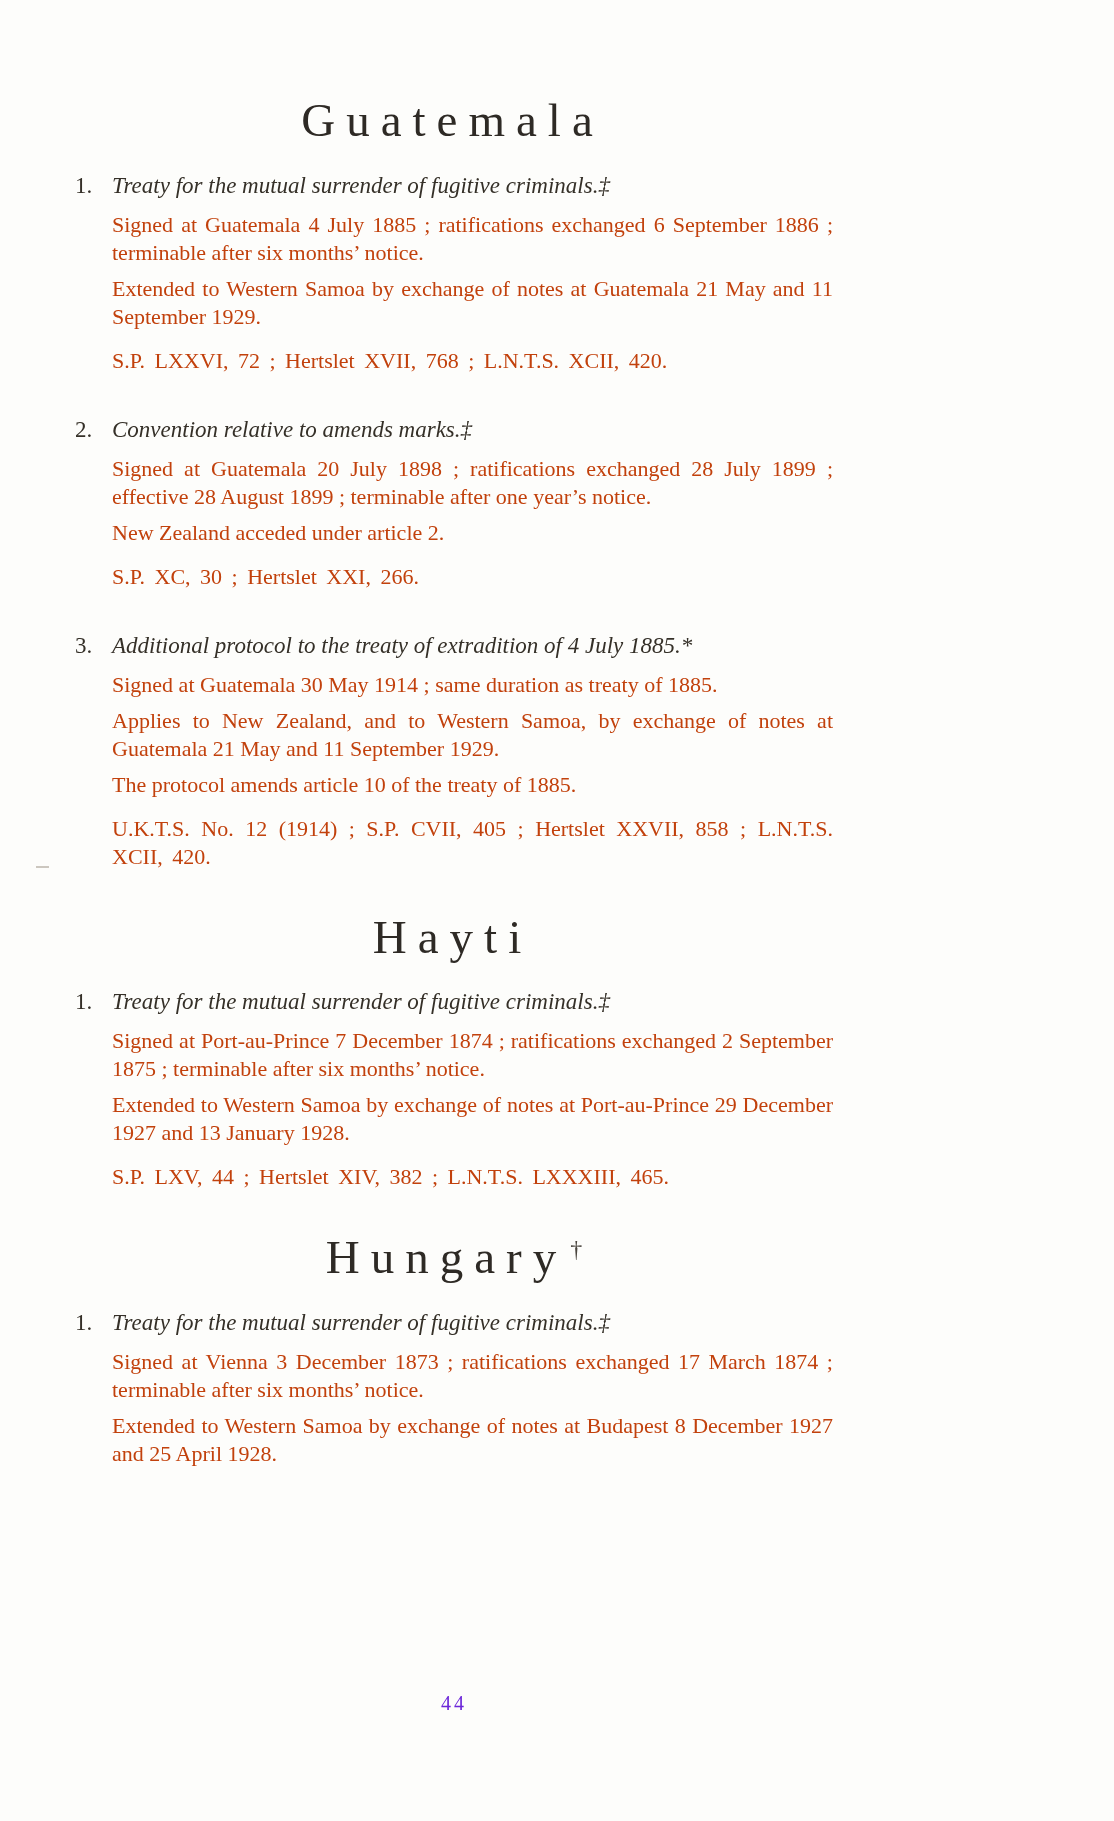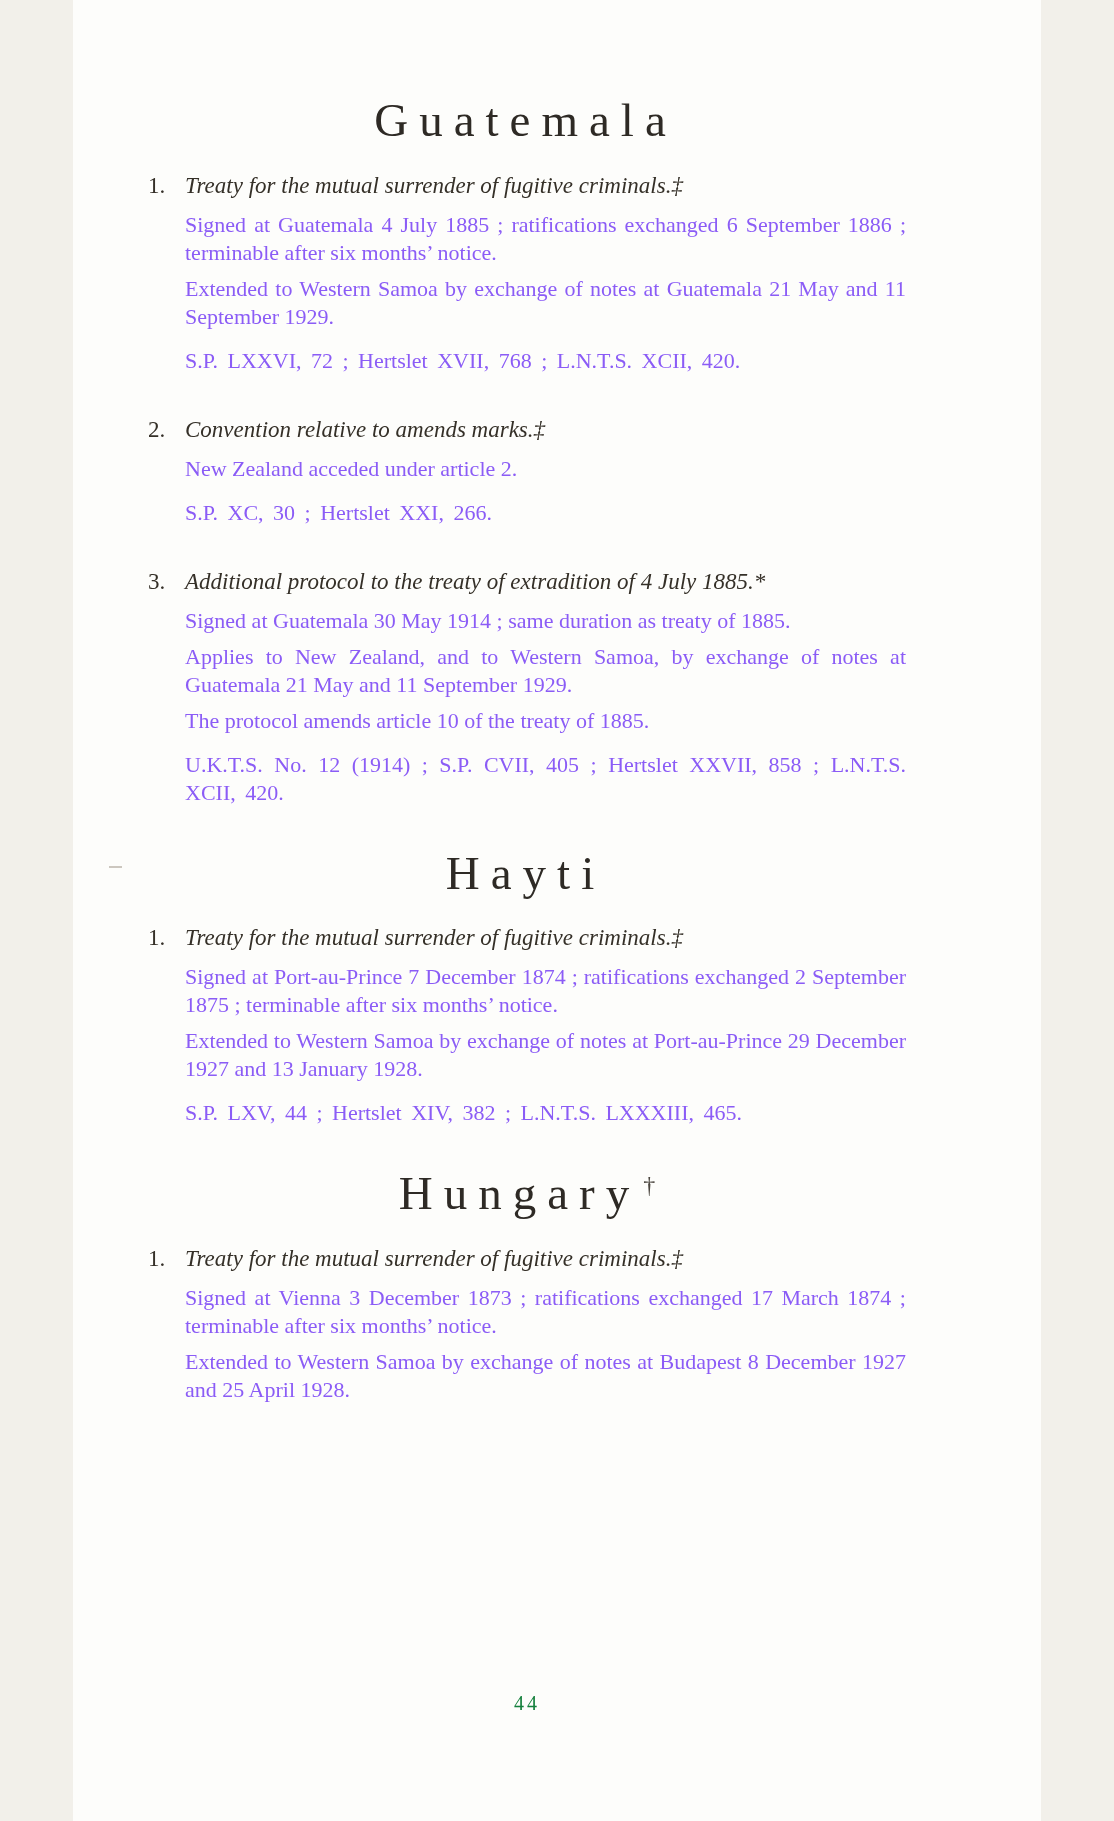--- a/index.html
+++ b/index.html
@@ -2,21 +2,21 @@
 <html><head>
 <meta charset="utf-8">
 <style>
   html, body { margin: 0; padding: 0; }
   body {
     background: #f2f0ea;
     font-family: "Liberation Serif", "DejaVu Serif", serif;
   }
   .page {
     position: relative;
-    width: 968px;
+    width: 1114px;
     height: 1821px;
     margin: 0 auto;
     background: #fdfdfb;
     color: #39352f;
     overflow: hidden;
   }
   .text-block {
     position: absolute;
     left: 75px;
     top: 94px;
@@ -47,35 +47,35 @@
     line-height: 30px;
     color: #353028;
   }
   .entry-number { flex: 0 0 37px; font-style: normal; }
   .entry-title { font-style: italic; }
   .body-para {
     margin: 0 0 8px 37px;
     font-size: 22px;
     line-height: 28px;
     text-align: justify;
-    color: #8b5cf6;
+    color: #c2410c;
   }
   .citation {
     word-spacing: 4px;
     margin-top: 16px;
   }
   .page-number {
     position: absolute;
     top: 1692px;
     left: 75px;
     width: 758px;
     text-align: center;
     font-size: 20px;
     letter-spacing: 3px;
-    color: #15803d;
+    color: #6d28d9;
   }
   .artifact {
     position: absolute;
     left: 36px;
     top: 866px;
     width: 13px;
     height: 2px;
     background: #ccc7bf;
   }
 </style>
@@ -97,20 +97,21 @@
       <p class="body-para">Signed at Guatemala 4 July 1885 ; ratifications exchanged 6 September 1886 ; terminable after six months’ notice.</p>
       <p class="body-para">Extended to Western Samoa by exchange of notes at Guatemala 21 May and 11 September 1929.</p>
       <p class="body-para citation">S.P. LXXVI, 72 ; Hertslet XVII, 768 ; L.N.T.S. XCII, 420.</p>
     </article>
 
     <article class="entry">
       <div class="entry-head">
         <span class="entry-number">2.</span>
         <span class="entry-title">Convention relative to amends marks.‡</span>
       </div>
+      <p class="body-para">Signed at Guatemala 20 July 1898 ; ratifications exchanged 28 July 1899 ; effective 28 August 1899 ; terminable after one year’s notice.</p>
       <p class="body-para">New Zealand acceded under article 2.</p>
       <p class="body-para citation">S.P. XC, 30 ; Hertslet XXI, 266.</p>
     </article>
 
     <article class="entry">
       <div class="entry-head">
         <span class="entry-number">3.</span>
         <span class="entry-title">Additional protocol to the treaty of extradition of 4 July 1885.*</span>
       </div>
       <p class="body-para">Signed at Guatemala 30 May 1914 ; same duration as treaty of 1885.</p>

